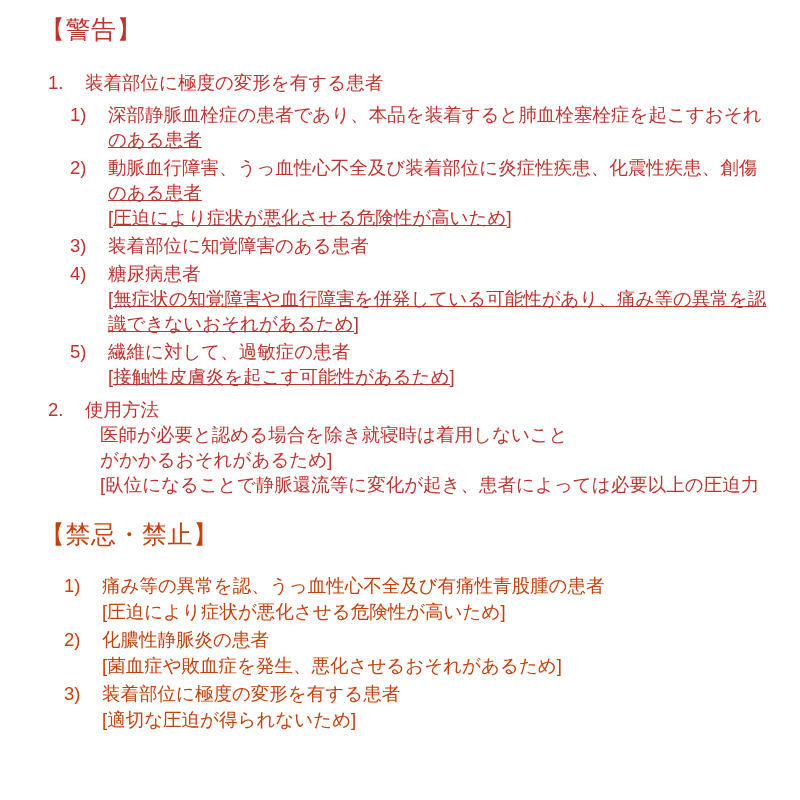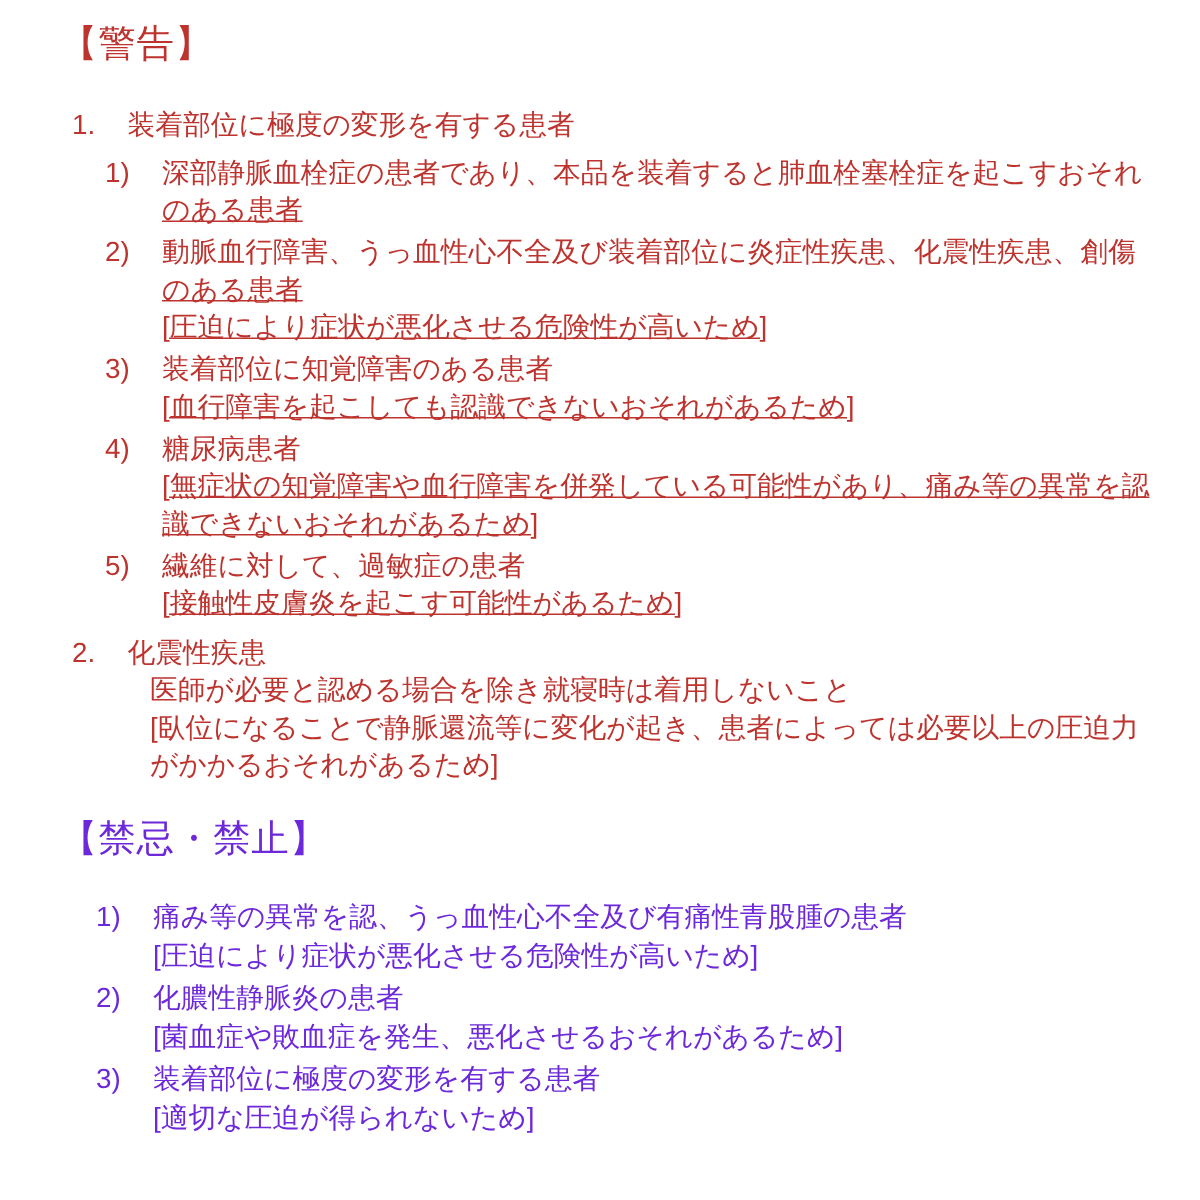--- a/index.html
+++ b/index.html
@@ -15,21 +15,21 @@
     -webkit-font-smoothing: antialiased;
   }
   .page {
     box-sizing: border-box;
     width: 800px;
     height: 800px;
     padding: 14px 36px 0 40px;
     background: #ffffff;
   }
   .red   { color: #bd332e; }
-  .black { color: #6d28d9; }
+  .black { color: #c2410c; }
 
   .section-heading {
     font-size: 25px;
     line-height: 30px;
     font-weight: 500;
     letter-spacing: 0.5px;
     white-space: nowrap;
   }
   .warning-heading { margin-bottom: 26px; }
   .kinki-heading   { margin-top: 22px; margin-bottom: 24px; }
@@ -105,21 +105,20 @@
       </div>
       <div class="line cont2 red">のある患者</div>
       <div class="line cont2 red">[圧迫により症状が悪化させる危険性が高いため]</div>
     </div>
 
     <div class="sub-block">
       <div class="row red">
         <span class="m2">3)</span>
         <span>装着部位に知覚障害のある患者</span>
       </div>
-      <div class="line cont2 red">[血行障害を起こしても認識できないおそれがあるため]</div>
     </div>
 
     <div class="sub-block">
       <div class="row red">
         <span class="m2">4)</span>
         <span>糖尿病患者</span>
       </div>
       <div class="line cont2 red">[無症状の知覚障害や血行障害を併発している可能性があり、痛み等の異常を認</div>
       <div class="line cont2 red">識できないおそれがあるため]</div>
     </div>
@@ -128,25 +127,25 @@
       <div class="row red">
         <span class="m2">5)</span>
         <span>繊維に対して、過敏症の患者</span>
       </div>
       <div class="line cont2 red">[接触性皮膚炎を起こす可能性があるため]</div>
     </div>
 
     <div class="item2-block">
       <div class="row red">
         <span class="m1">2.</span>
-        <span>化震性疾患</span>
+        <span>使用方法</span>
       </div>
       <div class="line sec2content red">医師が必要と認める場合を除き就寝時は着用しないこと</div>
+      <div class="line sec2content red">がかかるおそれがあるため]</div>
       <div class="line sec2content red">[臥位になることで静脈還流等に変化が起き、患者によっては必要以上の圧迫力</div>
-      <div class="line sec2content red">がかかるおそれがあるため]</div>
     </div>
   </div>
 
   <div class="section-heading kinki-heading black">【禁忌・禁止】</div>
 
   <div>
 
 
     <div class="bsub-block" style="margin-top:4px">
       <div class="brow black">

